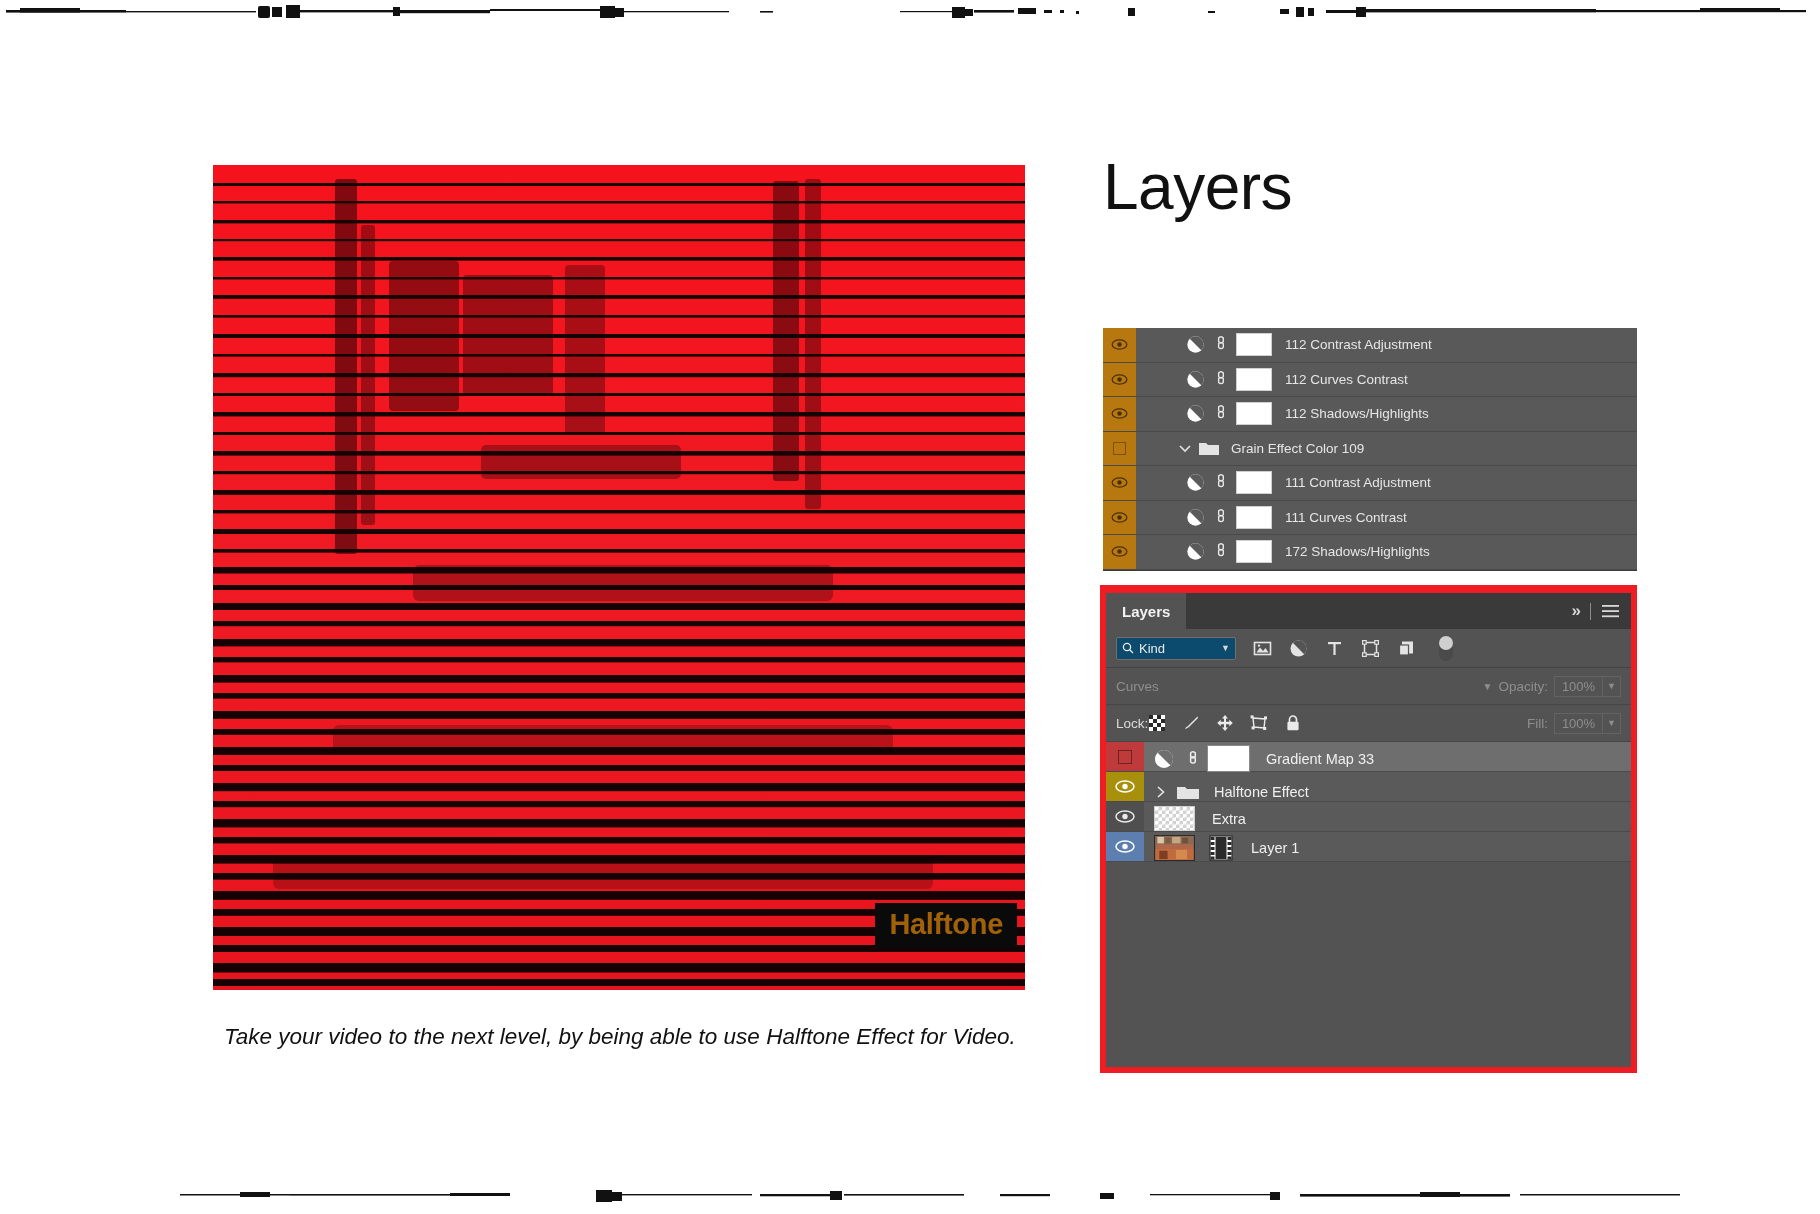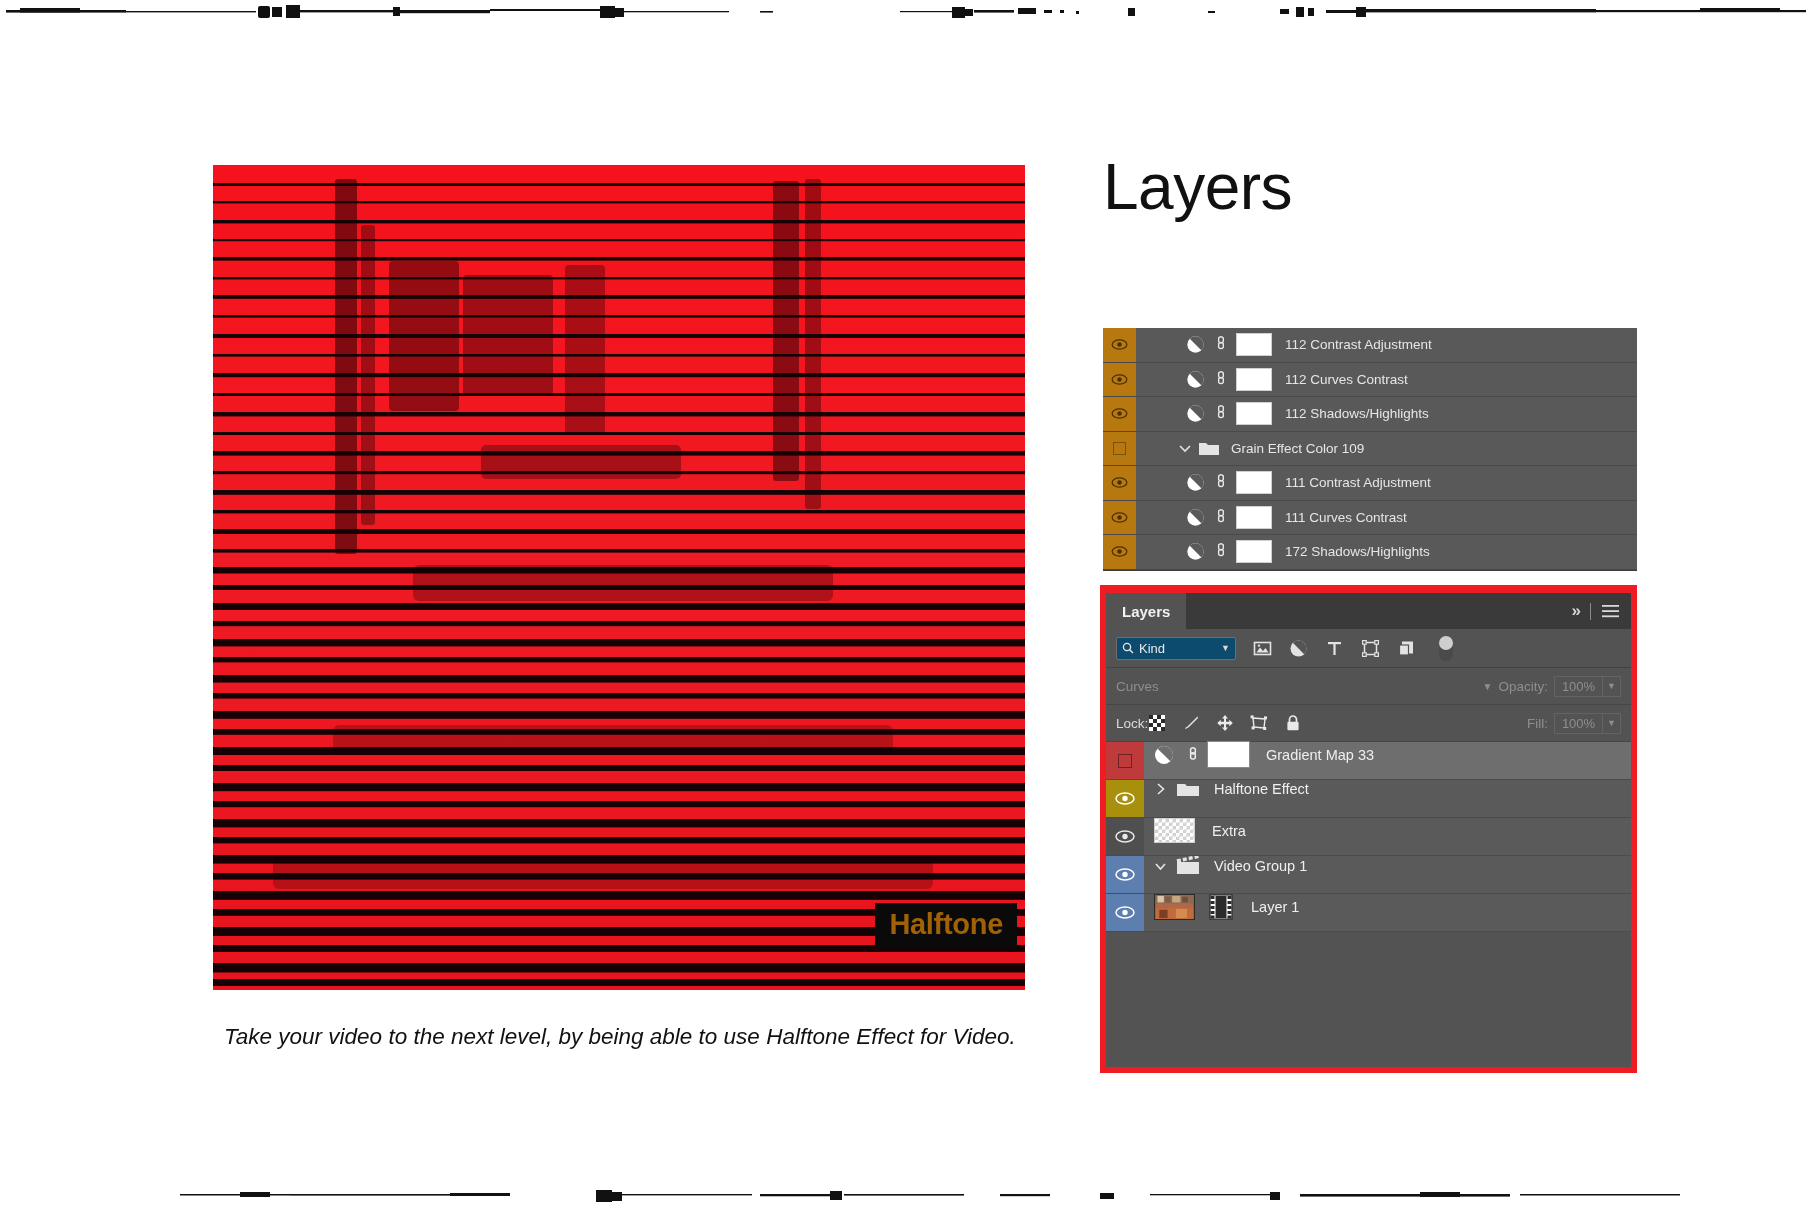--- a/index.html
+++ b/index.html
@@ -165,21 +165,21 @@
     padding: 0 10px; border-bottom: 1px solid #464646;
   }
   .lock-label { color: #dcdcdc; font-size: 13.5px; margin-right: 0; }
   .lock-icons { display: flex; align-items: center; gap: 16px; }
   .li { width: 18px; height: 18px; }
   .fill-group { margin-left: auto; display: flex; align-items: center; }
 
   
   .layers-list { background: #535353; }
   .row {
-    display: flex; align-items: flex-start; height: 38px;
+    display: flex; align-items: flex-end; height: 30px;
     border-bottom: 1px solid #4b4b4b; background: #5a5a5a; position: relative;
   }
   .row.selected { background: #6e6e6e; }
   .row .vis {
     width: 38px; height: 100%; flex: 0 0 38px;
     display: flex; align-items: center; justify-content: center;
   }
   .row .body { display: flex; align-items: center; flex: 1 1 auto; padding-left: 10px; }
   .row .name { font-size: 14.5px; color: #efefef; white-space: nowrap; }
   .r-adj { width: 20px; height: 20px; flex: 0 0 20px; margin-right: 12px; }
@@ -651,43 +651,20 @@
                 <ellipse cx="10" cy="6.5" rx="9" ry="5.4" fill="none" stroke="#eaeaea" stroke-width="1.5"></ellipse>
                 <circle cx="10" cy="6.5" r="2.7" fill="#eaeaea"></circle>
               </svg>
           </div>
           <div class="body">
             <div class="r-checker"></div>
             <span class="name">Extra</span>
           </div>
         </div>
 
-        <div class="row">
-          <div class="vis vis-blue">
-            <svg style="width:20px;height:13px" viewBox="0 0 20 13">
-                <ellipse cx="10" cy="6.5" rx="9" ry="5.4" fill="none" stroke="#ffffff" stroke-width="1.5"></ellipse>
-                <circle cx="10" cy="6.5" r="2.7" fill="#ffffff"></circle>
-              </svg>
-          </div>
-          <div class="body">
-            <svg class="r-chev" viewBox="0 0 13 14">
-                <path d="M2 5 L6.5 10 L11 5" fill="none" stroke="#e6e6e6" stroke-width="1.6"></path>
-              </svg>
-            <svg class="r-film" viewBox="0 0 24 19">
-                <rect x="1" y="6" width="22" height="12" fill="#e4e4e4"></rect>
-                <g fill="#e4e4e4" transform="rotate(-12 12 4)">
-                  <rect x="1" y="1" width="4" height="3.4"></rect>
-                  <rect x="7" y="1" width="4" height="3.4"></rect>
-                  <rect x="13" y="1" width="4" height="3.4"></rect>
-                  <rect x="19" y="1" width="4" height="3.4"></rect>
-                </g>
-              </svg>
-            <span class="name">Video Group 1</span>
-          </div>
-        </div>
 
         <div class="row">
           <div class="vis vis-blue">
             <svg style="width:20px;height:13px" viewBox="0 0 20 13">
                 <ellipse cx="10" cy="6.5" rx="9" ry="5.4" fill="none" stroke="#ffffff" stroke-width="1.5"></ellipse>
                 <circle cx="10" cy="6.5" r="2.7" fill="#ffffff"></circle>
               </svg>
           </div>
           <div class="body" style="">
             <div class="r-videothumb">

